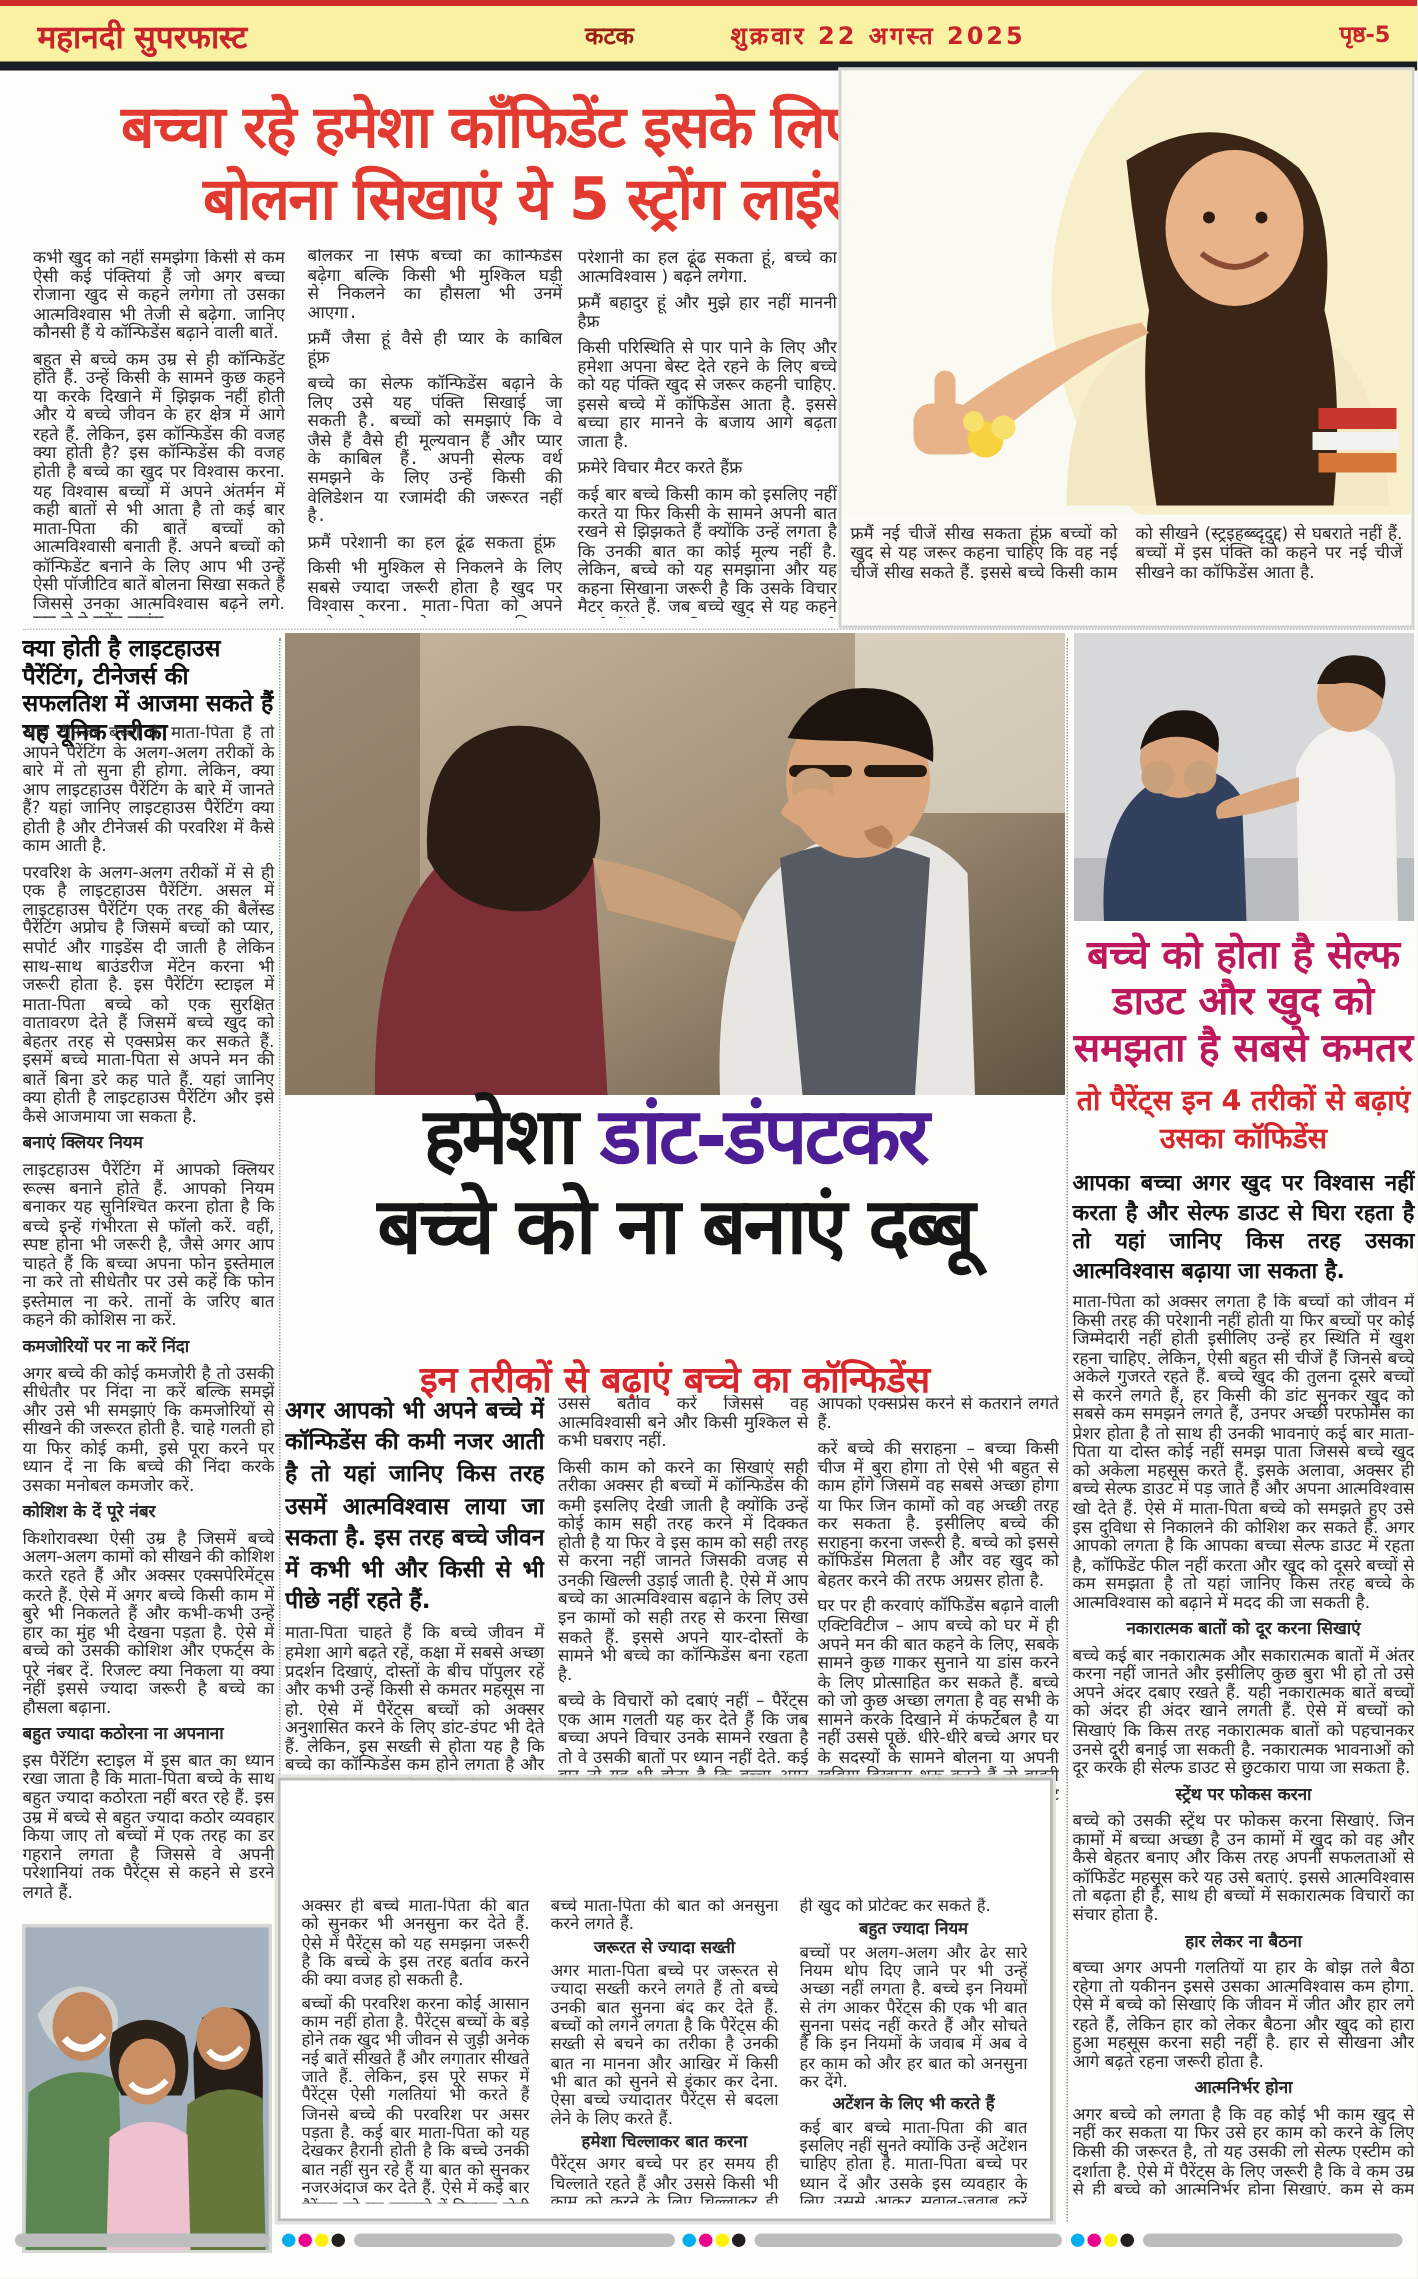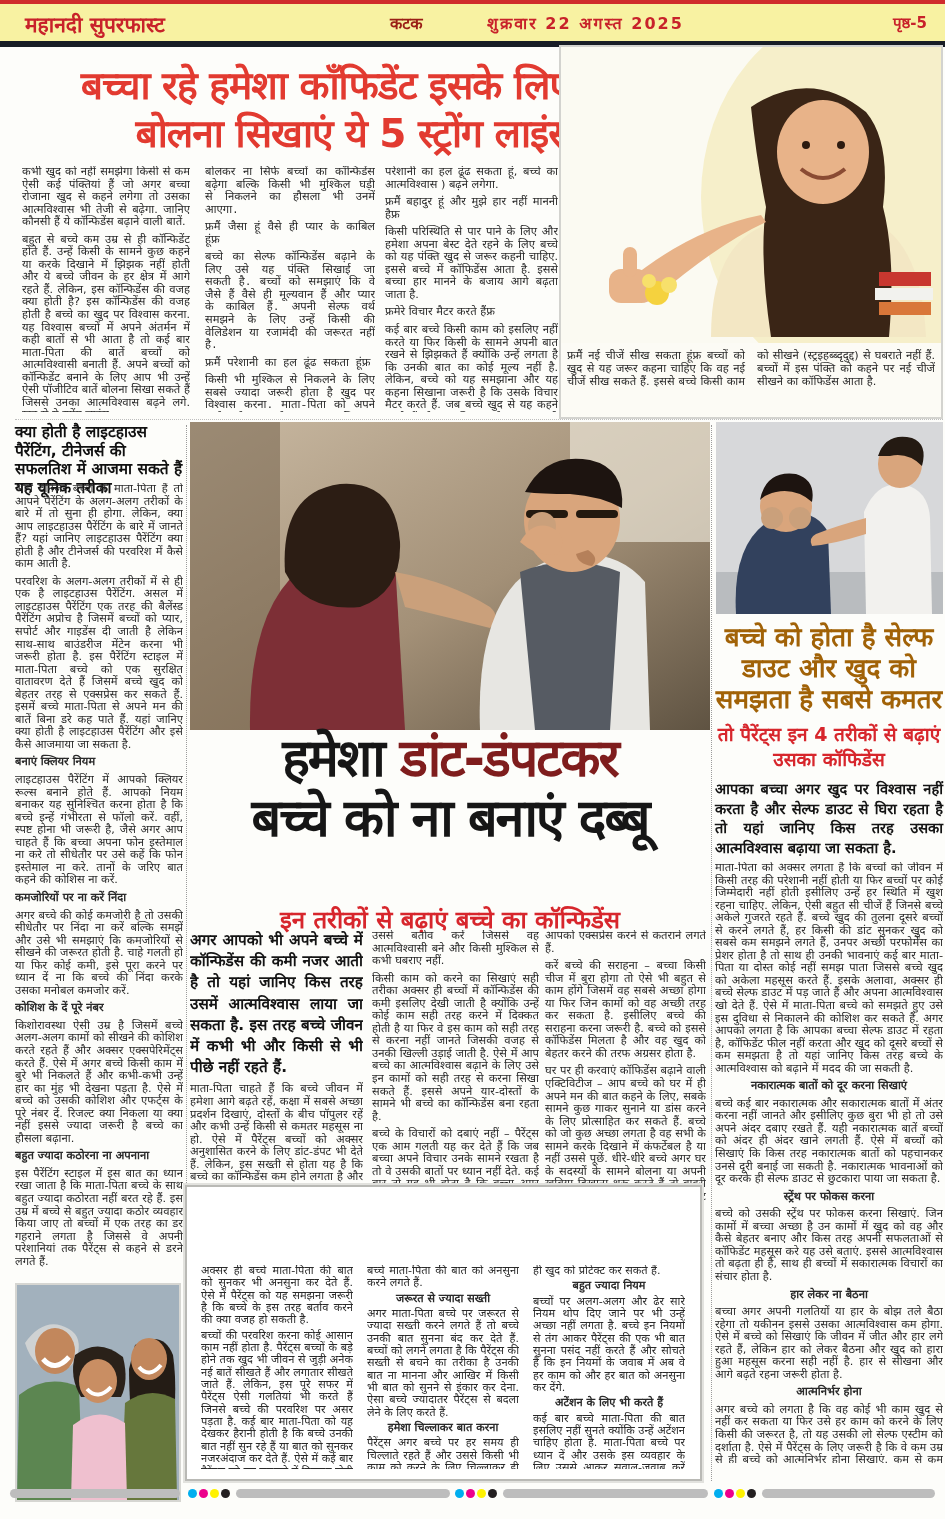--- a/index.html
+++ b/index.html
@@ -32,29 +32,29 @@
   
   .lh-head{position:absolute;left:15px;top:423px;width:170px;font-weight:700;
            font-size:15.5px;line-height:18.5px;color:#101010;}
   .lh-body{left:15px;width:168px;top:483px;height:794px;}
   .family-photo{position:absolute;left:15px;top:1283px;width:166px;height:219px;
                 border:2px solid #d6d6d2;background:#a6b4c0;box-sizing:border-box;}
   
   .center-photo{position:absolute;left:190px;top:422px;width:520px;height:308px;overflow:hidden;}
   .center-headline{position:absolute;left:190px;top:728px;width:520px;text-align:center;
     font-weight:700;font-size:52px;line-height:60px;color:#161616;letter-spacing:-2px;}
-  .center-headline .red{color:#7f1d1d;}
+  .center-headline .red{color:#4c1d95;}
   .center-subhead{position:absolute;left:190px;top:862px;width:520px;text-align:center;
     font-weight:700;font-size:24px;color:#d7262c;margin-top:40px;}
   .center-col{top:897px;height:279px;margin-top:33px;}
   .bold-intro{font-weight:700;font-size:15.3px;line-height:21.2px;color:#141414;margin:0 0 9px 0;}
   
   .right-photo{position:absolute;left:716px;top:422px;width:227px;height:192px;overflow:hidden;}
   .sd-head{position:absolute;left:715px;top:622px;width:228px;text-align:center;
-           font-weight:700;font-size:26px;line-height:31px;color:#a16207;}
+           font-weight:700;font-size:26px;line-height:31px;color:#be185d;}
   .sd-sub{position:absolute;left:715px;top:722px;width:228px;text-align:center;
           font-weight:700;font-size:19px;line-height:25px;color:#d7262c;}
   .sd-intro{position:absolute;left:715px;top:779px;width:228px;text-align:justify;
             font-weight:700;font-size:14.6px;line-height:19.5px;color:#141414;}
   .sd-body{left:715px;width:228px;top:862px;height:601px;}
   .subcenter{text-align:center;font-weight:600;margin:0;}
   
   .five-box{position:absolute;left:185px;top:1185px;width:517px;height:296px;
             border:2px solid #b9b9b5;outline:2px solid #e2e2de;background:#fff;
             box-sizing:border-box;}

